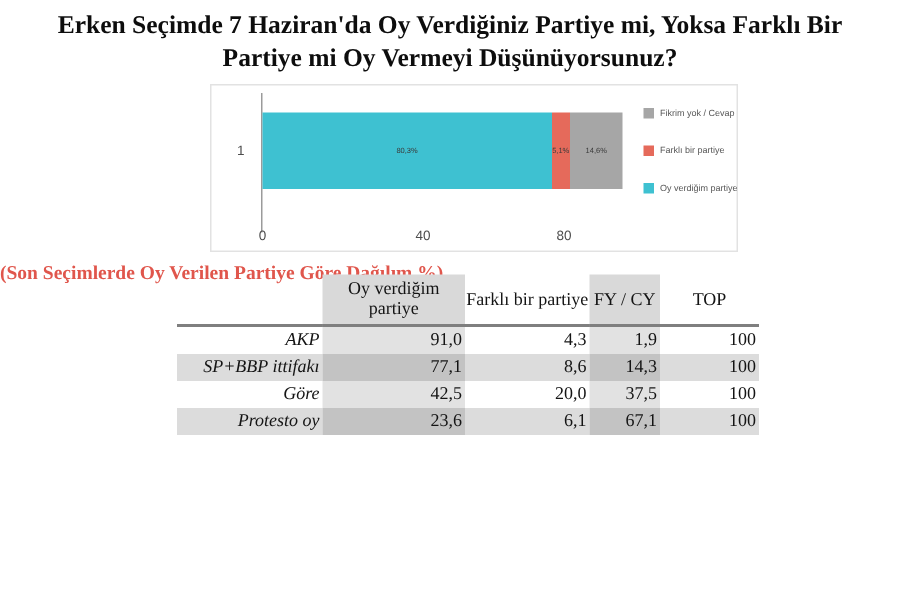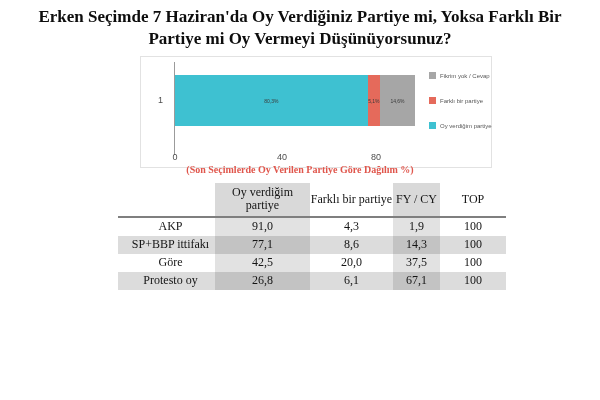--- a/index.html
+++ b/index.html
@@ -18,31 +18,31 @@
   .seg{height:100%;display:flex;align-items:center;justify-content:center;overflow:visible;}
   .seg-label{font-size:5px;color:#3a3a3a;white-space:nowrap;}
   .x-ticks{position:absolute;left:34px;top:95px;width:240px;height:12px;}
   .x-tick{position:absolute;transform:translateX(-50%);font-size:9px;color:#4d4d4d;}
   .y-tick{position:absolute;left:17px;top:38px;font-size:9px;color:#4d4d4d;}
   .legend{position:absolute;left:288px;top:15px;}
   .legend-item{display:flex;align-items:center;margin-bottom:18px;}
   .swatch{width:7px;height:7px;margin-right:4px;flex:none;}
   .legend-label{font-size:6px;color:#575757;white-space:nowrap;}
 
-  .subtitle{position:absolute;top:164px;left:0;width:600px;text-align:center;
-            font-weight:bold;font-size:10px;}
+  .subtitle{position:absolute;top:174px;left:0;width:600px;text-align:left;
+            font-weight:bold;font-size:13px;}
 
   
   table.data{position:absolute;left:118px;top:183px;width:388px;
              border-collapse:collapse;font-size:12px;color:#141414;}
   table.data th{font-weight:normal;text-align:center;vertical-align:middle;
                 line-height:1.12;padding:3px 0;}
   table.data thead tr{border-bottom:2px solid #7f7f7f;}
-  table.data td{height:18px;padding:0 2px;text-align:center;}
-  table.data td.lbl{text-align:center;padding-left:10px;}
+  table.data td{height:18px;padding:0 2px;text-align:right;}
+  table.data td.lbl{text-align:right;padding-left:10px;font-style:italic;}
   table.data tbody tr:nth-child(even){background:#dcdcdc;}
   table.data th:nth-child(2),table.data th:nth-child(4){background:#d9d9d9;}
   table.data td:nth-child(2),table.data td:nth-child(4){background:rgba(0,0,0,0.115);}
   table.data tr.total td{font-weight:bold;}
 
   .page-num{position:absolute;left:551px;top:356px;font-size:11px;color:#9c9c9c;
             font-family:"Liberation Sans",sans-serif;margin-top:32px;}
   .bottom-bar{position:absolute;left:78px;top:385px;width:502px;height:5px;}
 </style>
 </head>
@@ -126,21 +126,21 @@
       </tr>
       <tr>
         <td class="lbl">Göre</td>
         <td>42,5</td>
         <td>20,0</td>
         <td>37,5</td>
         <td>100</td>
       </tr>
       <tr>
         <td class="lbl">Protesto oy</td>
-        <td>26,8</td>
+        <td>23,6</td>
         <td>6,1</td>
         <td>67,1</td>
         <td>100</td>
       </tr>
     </tbody>
   </table>
 
   <div class="page-num">44</div>
   <div class="bottom-bar" style="background: rgb(163, 171, 184);"></div>
 

